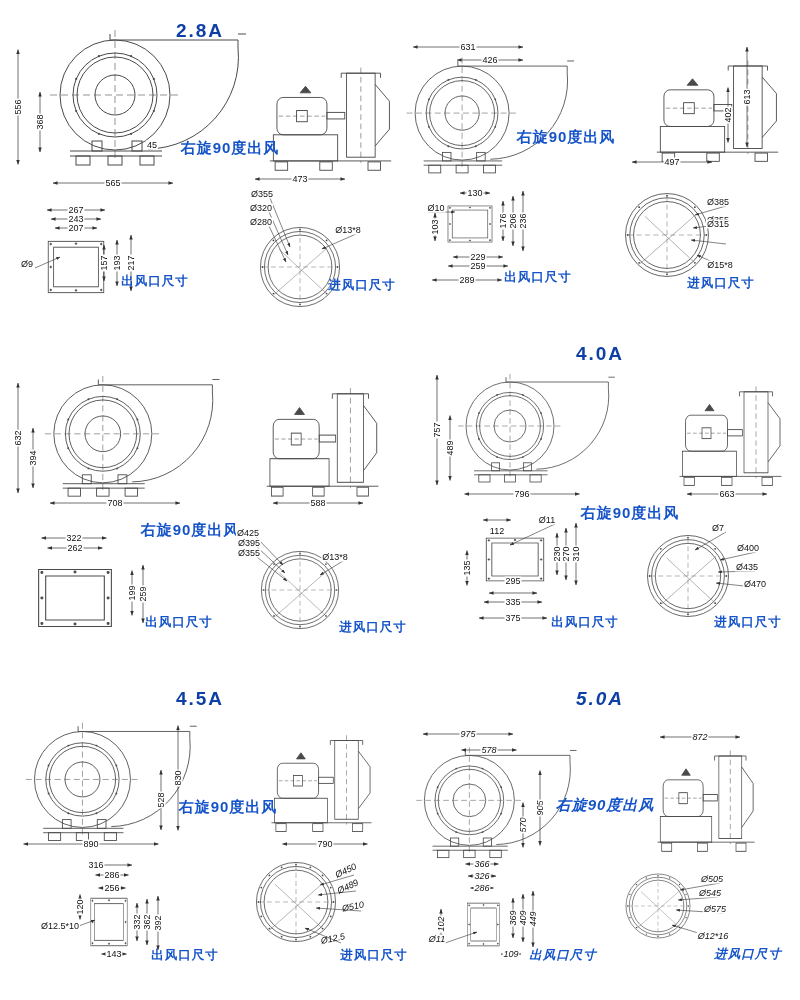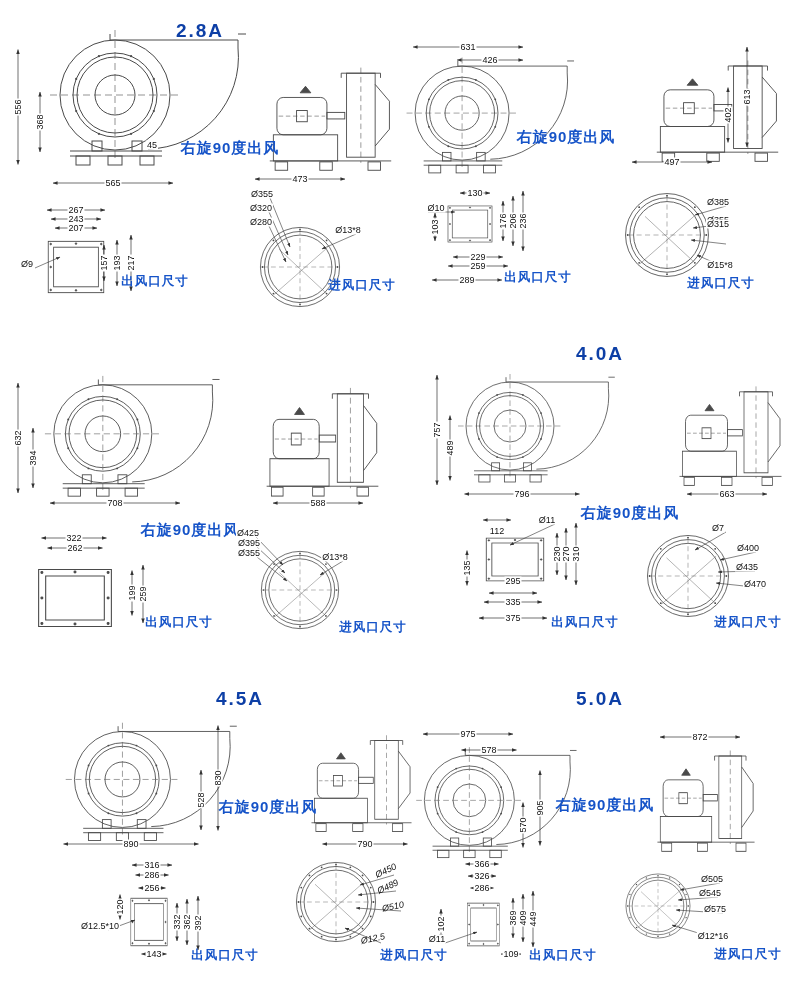--- a/index.html
+++ b/index.html
@@ -486,21 +486,21 @@
       <span class="dim" style="left: 113px; top: 246px;">295</span>
       <span class="dim" style="left: 113px; top: 267px;">335</span>
       <span class="dim" style="left: 113px; top: 283px;">375</span>
       <span class="dim cap" style="left: 185px; top: 287px; color: rgb(21, 83, 200);">出风口尺寸</span>
       <span class="dim" style="left: 318px; top: 193px;">Ø7</span>
       <span class="dim" style="left: 348px; top: 213px;">Ø400</span>
       <span class="dim" style="left: 347px; top: 232px;">Ø435</span>
       <span class="dim" style="left: 355px; top: 249px;">Ø470</span>
       <span class="dim cap" style="left: 348px; top: 287px; color: rgb(21, 83, 200);">进风口尺寸</span>
     </div>
-    <div class="section" style="left: 0px; top: 680px; height: 320px; margin-left: 40px;">
+    <div class="section" style="left: 0px; top: 680px; height: 320px;">
       <div class="section-title" style="color: rgb(13, 63, 166);">4.5A</div>
       <svg class="art" viewBox="0 0 220 150" style="left: 16.5455px; top: 33.5455px; width: 192px; height: 130.909px;">
         <g fill="none" stroke="#4a4a4a" stroke-width="1" vector-effect="non-scaling-stroke">
      <path d="M70,20 H198 M198,20 v8 M70,20 v-6 M198,14 h8"></path>
      <path d="M198,28 A92,92 0 0 1 108,129"></path>
      <circle cx="75" cy="75" r="55"></circle>
      <circle cx="75" cy="75" r="42"></circle>
      <circle cx="75" cy="75" r="38"></circle>
      <circle cx="75" cy="75" r="20"></circle>
      <path d="M75,10 V140 M10,75 H140" stroke-dasharray="7 4" stroke-width="0.6"></path>
@@ -599,37 +599,37 @@
         <line x1="354" y1="195" x2="320" y2="205" stroke="#333333" stroke-width="0.6" marker-end="url(#ah4)"></line>
         <line x1="356" y1="211" x2="318" y2="215" stroke="#333333" stroke-width="0.6" marker-end="url(#ah4)"></line>
         <line x1="361" y1="231" x2="316" y2="228" stroke="#333333" stroke-width="0.6" marker-end="url(#ah4)"></line>
         <line x1="341" y1="263" x2="305" y2="248" stroke="#333333" stroke-width="0.6" marker-end="url(#ah4)"></line>
       </svg>
       <div class="rot-label" style="color: rgb(21, 83, 200); left: 228px; top: 127px;">右旋90度出风</div>
       <span class="dim v" style="left: 178px; top: 98px;">830</span>
       <span class="dim v" style="left: 161px; top: 120px;">528</span>
       <span class="dim" style="left: 91px; top: 164px;">890</span>
       <span class="dim" style="left: 325px; top: 164px;">790</span>
-      <span class="dim" style="left: 112px; top: 185px;">316</span>
+      <span class="dim" style="left: 96px; top: 185px;">316</span>
       <span class="dim" style="left: 112px; top: 195px;">286</span>
       <span class="dim" style="left: 112px; top: 208px;">256</span>
       <span class="dim v" style="left: 80px; top: 227px;">120</span>
       <span class="dim" style="left: 60px; top: 246px;">Ø12.5*10</span>
       <span class="dim v" style="left: 137px; top: 242px;">332</span>
       <span class="dim v" style="left: 147px; top: 242px;">362</span>
       <span class="dim v" style="left: 158px; top: 243px;">392</span>
       <span class="dim" style="left: 114px; top: 274px;">143</span>
       <span class="dim cap" style="left: 185px; top: 275px; color: rgb(21, 83, 200);">出风口尺寸</span>
       <span class="dim it" style="left: 346px; top: 191px; transform: translate(-50%, -50%) rotate(-25deg);">Ø450</span>
       <span class="dim it" style="left: 348px; top: 207px; transform: translate(-50%, -50%) rotate(-25deg);">Ø489</span>
       <span class="dim it" style="left: 353px; top: 227px; transform: translate(-50%, -50%) rotate(-12deg);">Ø510</span>
       <span class="dim it" style="left: 333px; top: 259px; transform: translate(-50%, -50%) rotate(-12deg);">Ø12.5</span>
       <span class="dim cap" style="left: 374px; top: 275px; color: rgb(21, 83, 200);">进风口尺寸</span>
     </div>
-    <div class="section" style="left: 400px; top: 680px; height: 320px;">
+    <div class="section" style="left: 400px; top: 680px; height: 320px; font-style: italic;">
       <div class="section-title" style="color: rgb(13, 63, 166);">5.0A</div>
       <svg class="art" viewBox="0 0 220 150" style="left: 7.63636px; top: 58.6364px; width: 180px; height: 122.727px;">
         <g fill="none" stroke="#4a4a4a" stroke-width="1" vector-effect="non-scaling-stroke">
      <path d="M70,20 H198 M198,20 v8 M70,20 v-6 M198,14 h8"></path>
      <path d="M198,28 A92,92 0 0 1 108,129"></path>
      <circle cx="75" cy="75" r="55"></circle>
      <circle cx="75" cy="75" r="42"></circle>
      <circle cx="75" cy="75" r="38"></circle>
      <circle cx="75" cy="75" r="20"></circle>
      <path d="M75,10 V140 M10,75 H140" stroke-dasharray="7 4" stroke-width="0.6"></path>

